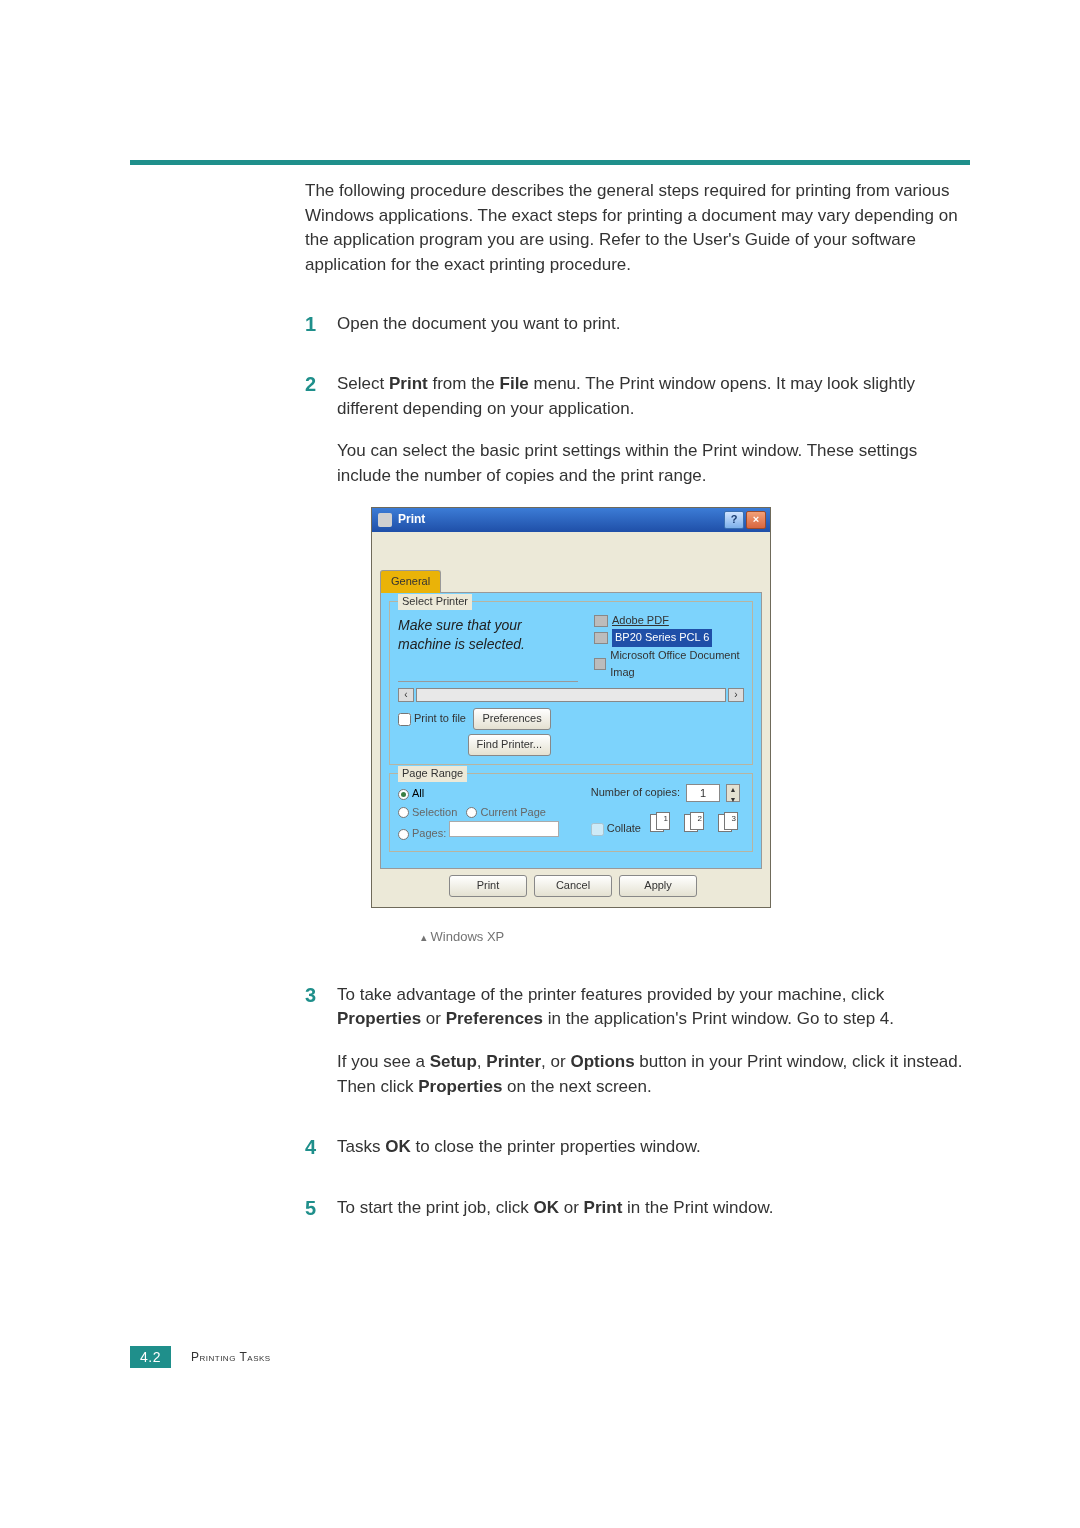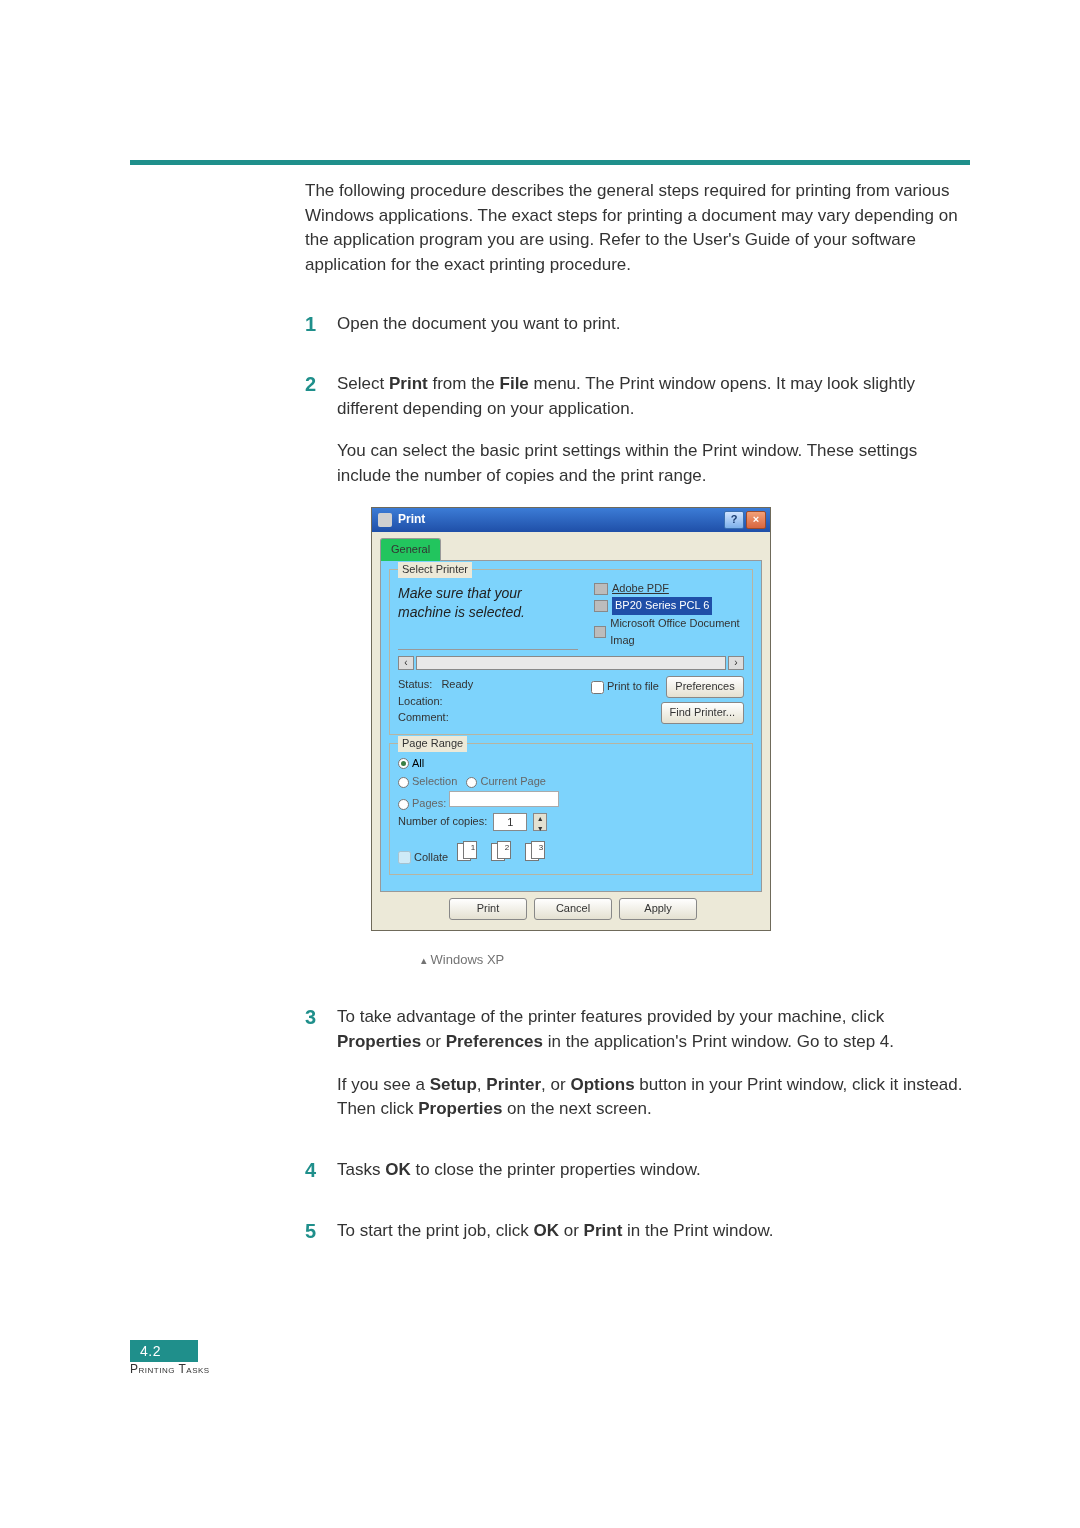--- a/index.html
+++ b/index.html
@@ -81,27 +81,28 @@
     margin-left: 2px;
     color: #fff;
     display: flex; align-items: center; justify-content: center;
     font-size: 11px; font-weight: bold;
   }
   .winbtn.help { background: linear-gradient(#cfe3ff,#7db0ea); border-color:#3a6fb0; color:#1a3c70;}
   .dlgbody { padding: 6px 8px 8px 8px; }
   .tabrow { display:flex; }
   .tab {
     padding: 3px 10px;
-    background: #22c55e;
+    background: #eab308;
     border: 1px solid #999;
     border-bottom: none;
     border-radius: 3px 3px 0 0;
     font-size: 11px;
     position: relative;
     z-index: 2;
+    margin-top: 32px;
   }
   .panel {
     border: 1px solid #999;
     padding: 8px;
     margin-top: -1px;
     background: #7dd3fc;
   }
   .groupbox {
     border: 1px solid #b8b4a0;
     padding: 10px 8px 8px 8px;
@@ -144,54 +145,54 @@
     min-width: 78px;
     padding: 2px 8px;
     border: 1px solid #888;
     background: linear-gradient(#fff,#e4e1d1);
     border-radius: 3px;
     font-size: 11px;
     text-align: center;
     margin-left: 4px;
   }
   .btn-row { text-align:right; margin-top:4px; }
-  .range-row { display:flex;flex-direction:column; }
+  .range-row { display:flex; }
   .range-left { flex:1; font-size:11px; line-height:1.7; color:#666;}
   .range-left .active { color:#000; }
   .range-right { font-size:11px; }
   .copies-line { display:flex; align-items:center; gap:6px; margin-bottom:8px;}
   .spin { width:34px; height:18px; border:1px solid #888; background:#fff; text-align:center; line-height:16px; font-size:11px;}
   .spinbtn { width:14px; height:18px; border:1px solid #888; background:#e4e1d1; display:flex; flex-direction:column; font-size:7px; align-items:center; justify-content:space-around;}
   .collate-img { display:inline-flex; gap:8px; margin-left:6px;}
   .stack { position:relative; width:26px; height:22px; }
   .sheet { position:absolute; width:14px; height:18px; border:1px solid #777; background:#fff; font-size:8px; text-align:right; padding-right:1px;}
   .radio { display:inline-block; width:11px; height:11px; border:1px solid #777; border-radius:50%; vertical-align:middle; margin-right:3px; background:#fff;}
   .radio.sel::after { content:""; display:block; width:5px; height:5px; background:#3a7f44; border-radius:50%; margin:2px;}
   .txtfield { display:inline-block; width:110px; height:16px; border:1px solid #aaa; background:#fff;}
   .dlg-footer { text-align:center; padding:6px 0 2px 0;}
   .caption { font-size:13px; color:#737373; margin: 20px 0 0 50px; }
   .caption .tri { font-size:11px; margin-right:4px; }
 
   .footer {
     position: absolute;
     left: 130px;
-    bottom: 152px;
+    bottom: 160px;
     display: flex;
+    align-items: center;
     font-size: 12px;
     letter-spacing: 0.5px;
-    flex-direction: column;
   }
   .pgnum {
     background: #1f8f8b;
     color: #fff;
     padding: 3px 10px;
     font-size: 14px;
     margin-right: 12px;
   }
-  .footer-label { font-variant: small-caps; }
+  .footer-label { font-variant: small-caps; margin-left: 8px; }
   .underline { text-decoration: underline; }
 </style>
 </head>
 <body>
 
 <div class="page">
   <div class="rule"></div>
   <div class="content">
     <p class="intro">The following procedure describes the general steps required for printing from various Windows applications. The exact steps for printing a document may vary depending on the application program you are using. Refer to the User's Guide of your software application for the exact printing procedure.</p>
 
@@ -244,25 +245,20 @@
                           <span>Microsoft Office Document Imag</span>
                         </div>
                     </div>
                   </div>
                   <div class="hscroll">
                     <div class="hs-btn">‹</div>
                     <div class="hs-track"></div>
                     <div class="hs-btn">›</div>
                   </div>
                   <div class="status-row">
-                    <div class="status-left">
-                      <span>Status:</span>&nbsp;&nbsp;&nbsp;<span>Ready</span><br>
-                      <span>Location:</span><br>
-                      <span>Comment:</span>
-                    </div>
                     <div class="status-right">
                       <label class="chk"><input type="checkbox" style=""><span>Print to file</span></label>
                       <span class="btn">Preferences</span>
                       <div class="btn-row">
                         <span class="btn">Find Printer...</span>
                       </div>
                     </div>
                   </div>
                 </div>
 

